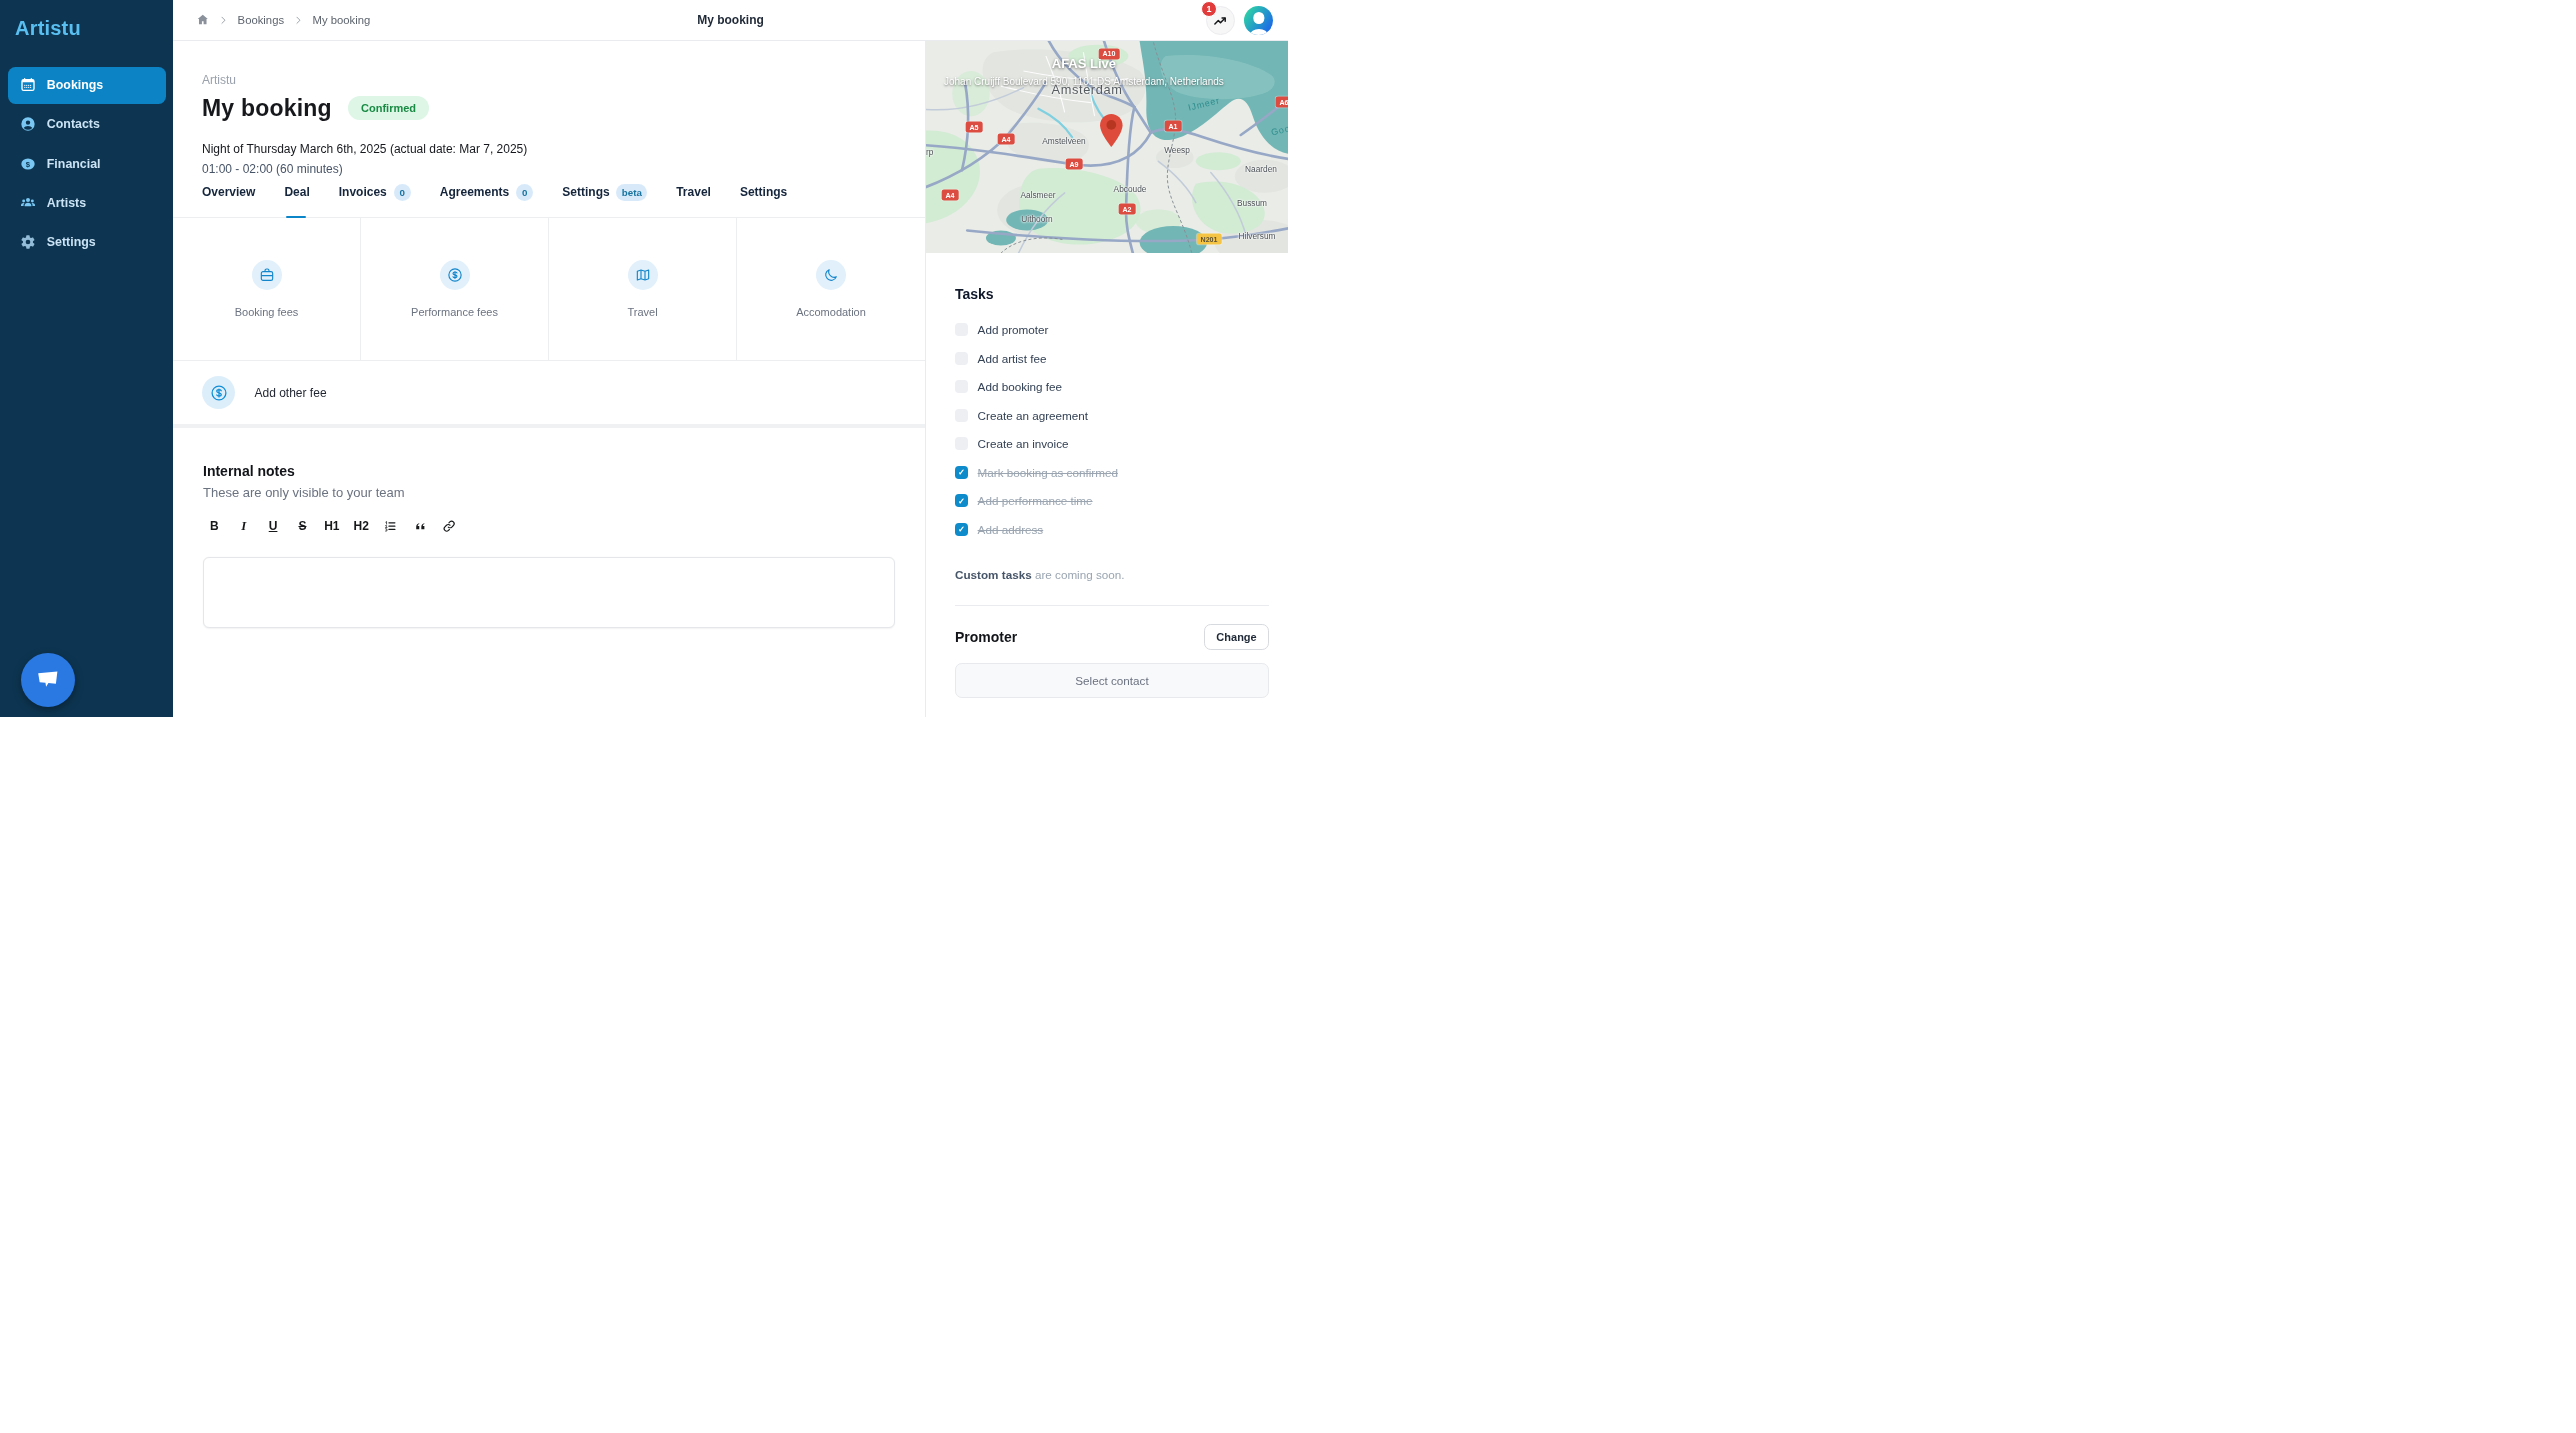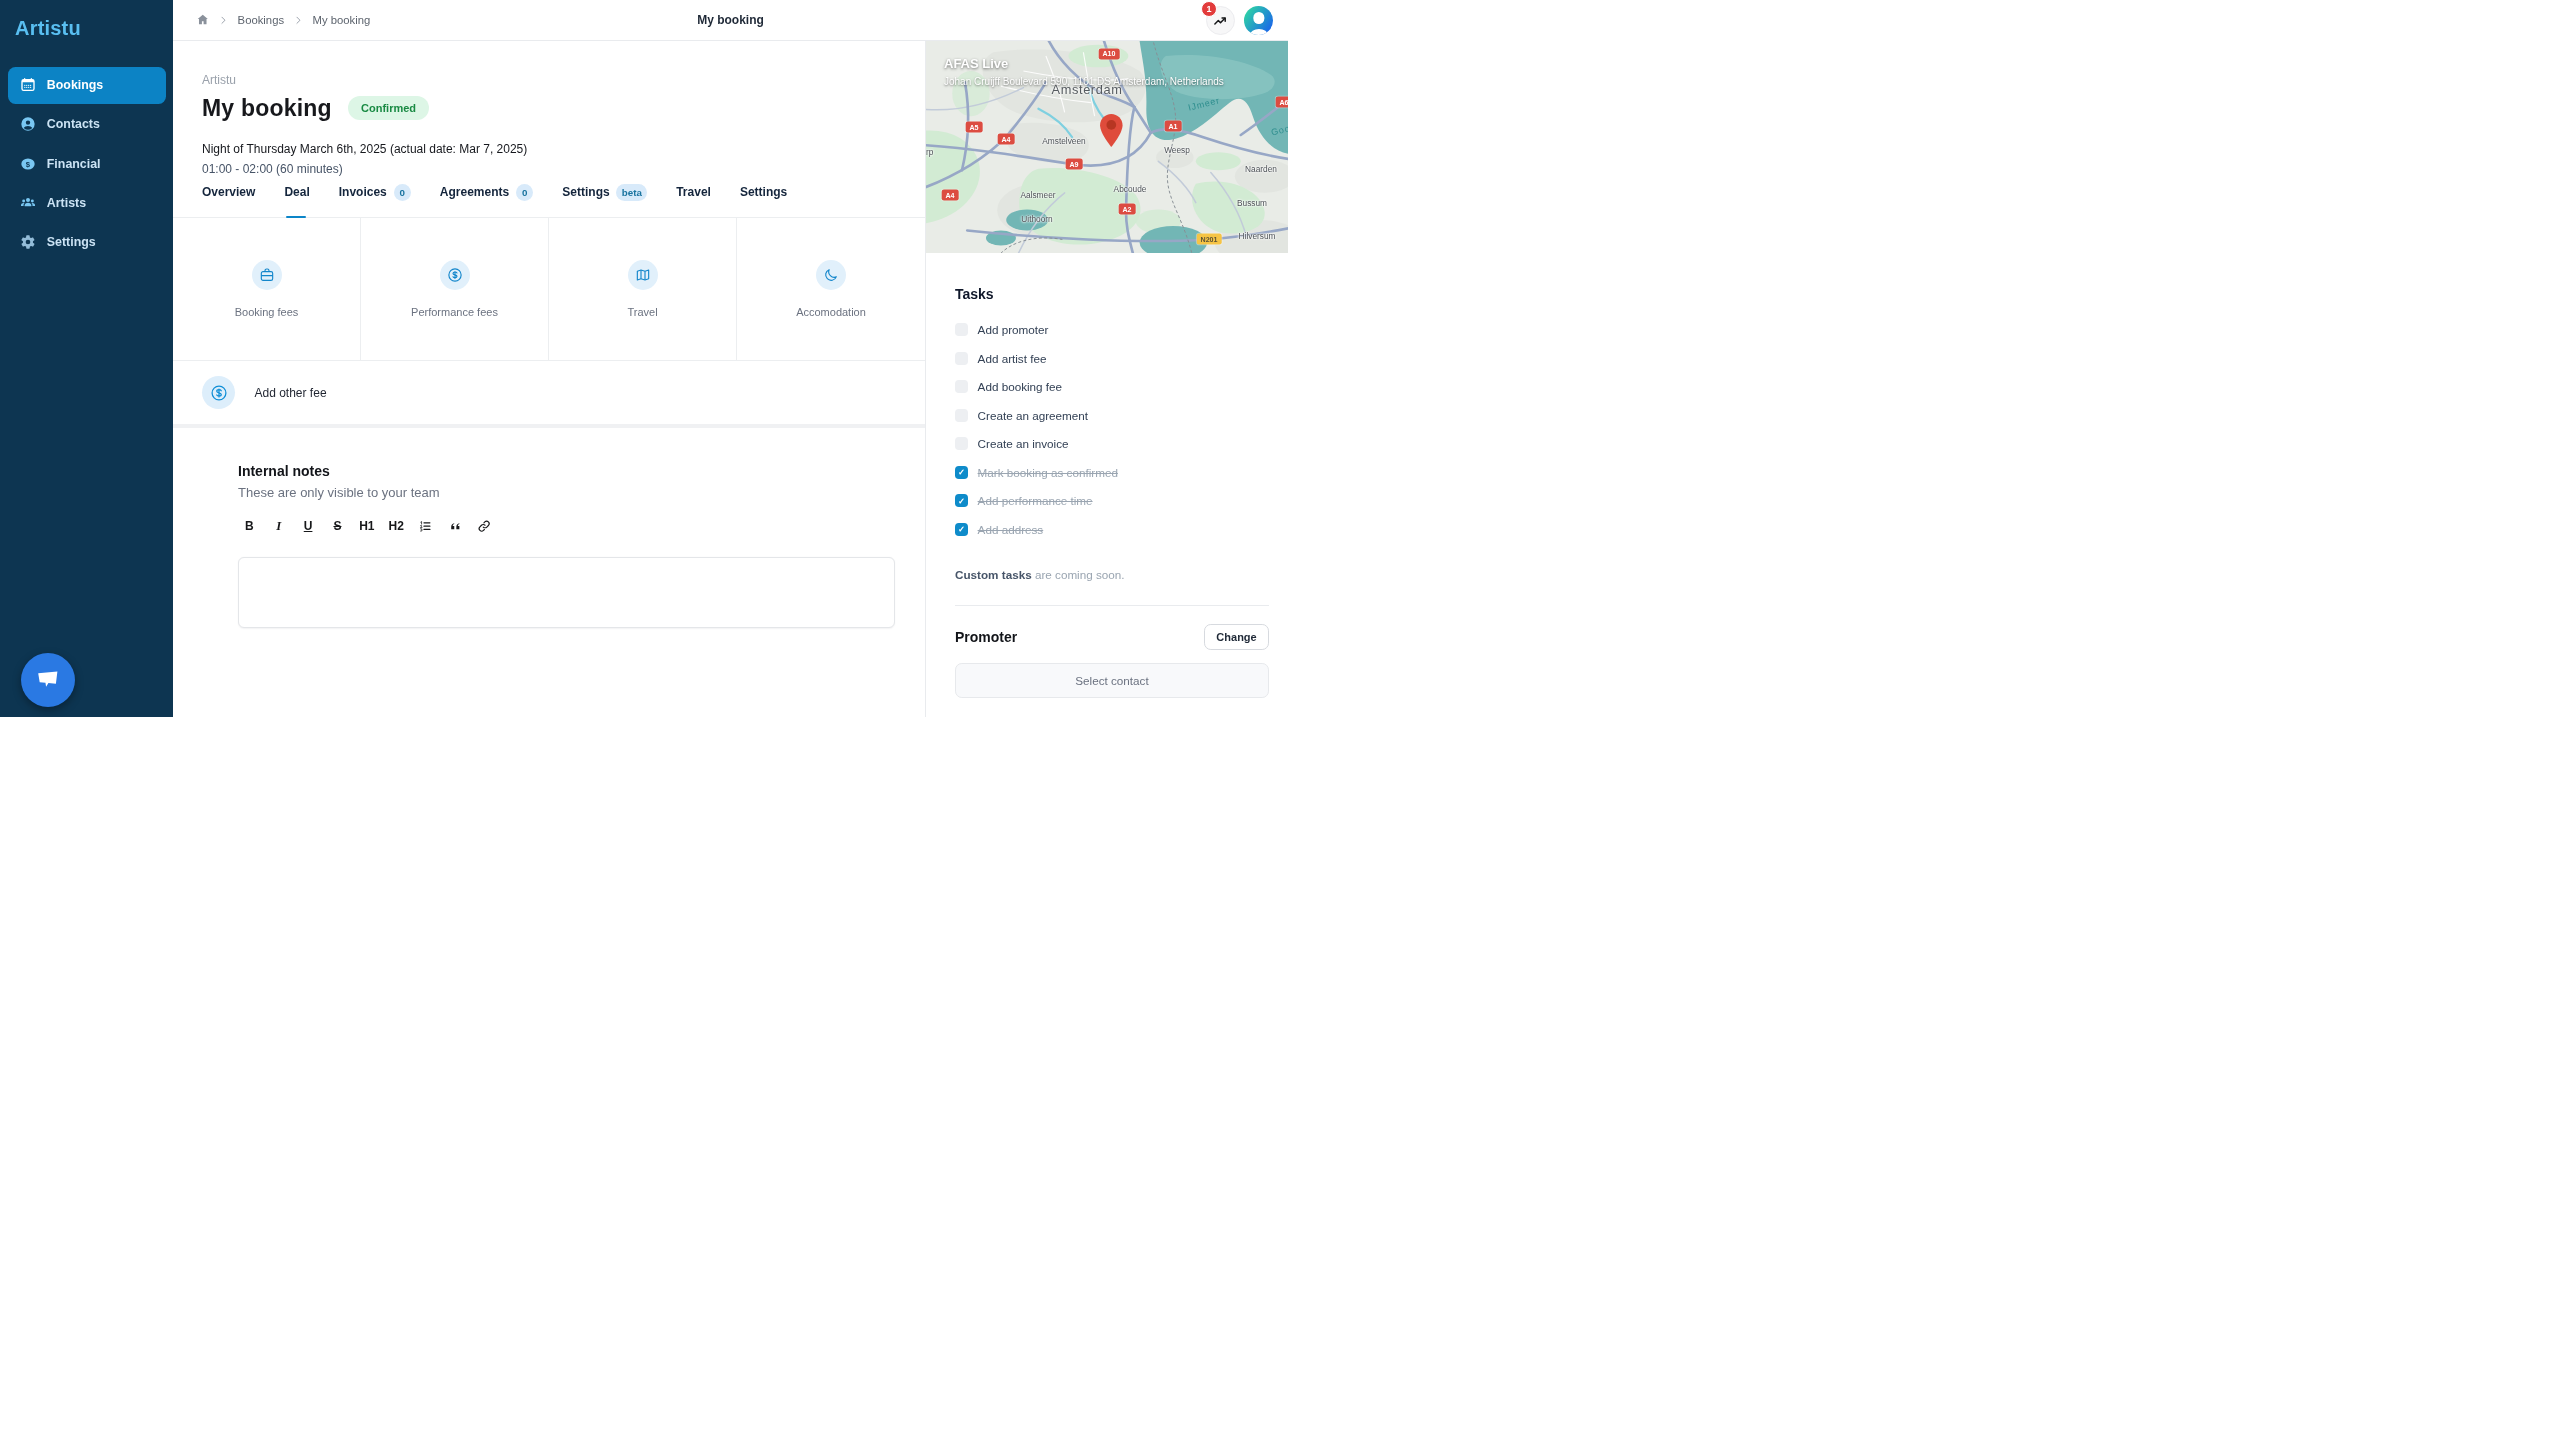--- a/index.html
+++ b/index.html
@@ -65,39 +65,39 @@
   .fee-icon-circle svg { width:16px; height:16px; }
   .fee-label { margin-top:16px; font-size:11px; color:#6b7280; }
 
   .add-fee-row { height:63px; display:flex; align-items:center; padding-left:29px; cursor:pointer; }
   .add-fee-circle { width:33px; height:33px; border-radius:50%; background:#ddeefb; display:flex; align-items:center; justify-content:center; color:#0f8ed6; }
   .add-fee-circle svg { width:18px; height:18px; }
   .add-fee-label { margin-left:19.5px; font-size:12px; font-weight:500; color:#1f2430; }
 
   .thick-divider { height:3.8px; background:#f0f1f3; }
 
-  .notes { padding:35px 30px 0 30px;margin-left:35px; }
+  .notes { padding:35px 30px 0 30px; }
   .notes-title { font-size:14px; font-weight:700; color:#121419; }
   .notes-sub { margin-top:6px; font-size:13px; color:#6b7280; }
   .toolbar { margin-top:15px; display:flex; align-items:center; gap:6.8px; }
   .tool-btn { width:22.6px; height:22.6px; border-radius:4.5px; display:flex; align-items:center; justify-content:center; cursor:pointer; color:#17181a; font-size:12px; font-weight:700; }
   .tool-btn .glyph { font-weight:700; }
   .tool-btn[data-name="italic-button"] .glyph { font-style:italic; font-family:"Liberation Serif", serif; font-size:12.8px; }
   .tool-btn[data-name="underline-button"] .glyph { text-decoration:underline; }
   .tool-btn[data-name="strikethrough-button"] .glyph { text-decoration:line-through; }
   .tool-btn svg { width:14.3px; height:14.3px; }
   .notes-input { margin-top:19.5px; width:100%; height:71px; border:0.8px solid #e4e6e9; border-radius:6px; box-shadow:0 0.8px 1.5px rgba(16,24,40,.05); resize:none; outline:none; font-family:"Liberation Sans", sans-serif; font-size:11.3px; padding:7.5px 9px; color:#16181d; }
   .save-row { margin-top:18px; display:flex; justify-content:flex-end; }
   .save-btn { background:#fff; border:0.8px solid #e4e6e9; border-radius:6px; box-shadow:0 0.8px 1.5px rgba(16,24,40,.06); padding:6px 12px; font-size:11px; font-weight:600; color:#14253c; cursor:pointer; font-family:"Liberation Sans", sans-serif; }
 
   
   .panel { width:363px; flex:0 0 363px; border-left:0.8px solid #e9ebee; display:flex; flex-direction:column; background:#fff; }
   .map { position:relative; height:212px; flex:0 0 212px; overflow:hidden; background:#e9ece7; }
   .map svg.map-art { position:absolute; inset:0; width:100%; height:100%; }
-  .map-overlay { position:absolute; left:18px; top:15px; z-index:4; }
+  .map-overlay { position:absolute; left:18px; top:15px; z-index:4;text-align:center; }
   .venue-name { color:#fff; font-size:13px; font-weight:700; text-shadow:0 0.8px 3px rgba(0,0,0,.55); }
   .venue-address { margin-top:5.3px; color:#fff; font-size:10px; text-shadow:0 0.8px 2.3px rgba(0,0,0,.55); white-space:nowrap; }
   .map-label { position:absolute; transform:translate(-50%,-50%); white-space:nowrap; z-index:2; }
   .map-label.town { font-size:8.3px; color:#4b5055; text-shadow:0 0 1.5px #fff,0 0 2.3px #fff,0 0 3px #fff; }
   .map-label.town-lg { font-size:12.8px; color:#565b60; font-weight:500; letter-spacing:0.6px; text-shadow:0 0 2.3px #fff,0 0 3.8px #fff; z-index:1; }
   .map-label.water { font-size:9px; color:#2e8e8e; letter-spacing:0.8px; transform:translate(-50%,-50%) rotate(-14deg); text-shadow:none; }
   .map-label.badge-red { background:#dc4c41; color:#fff; font-size:7.1px; font-weight:700; padding:1.5px 3.8px; border-radius:2.3px; box-shadow:0 0 0 0.8px rgba(255,255,255,.35); }
   .map-label.badge-yellow { background:#f6c445; color:#5c5334; font-size:7.1px; font-weight:700; padding:1.5px 3.8px; border-radius:2.3px; box-shadow:0 0 0 0.8px rgba(255,255,255,.35); }
   .map-pin { position:absolute; left:174px; top:73px; width:22.6px; height:33px; z-index:3; }
 

